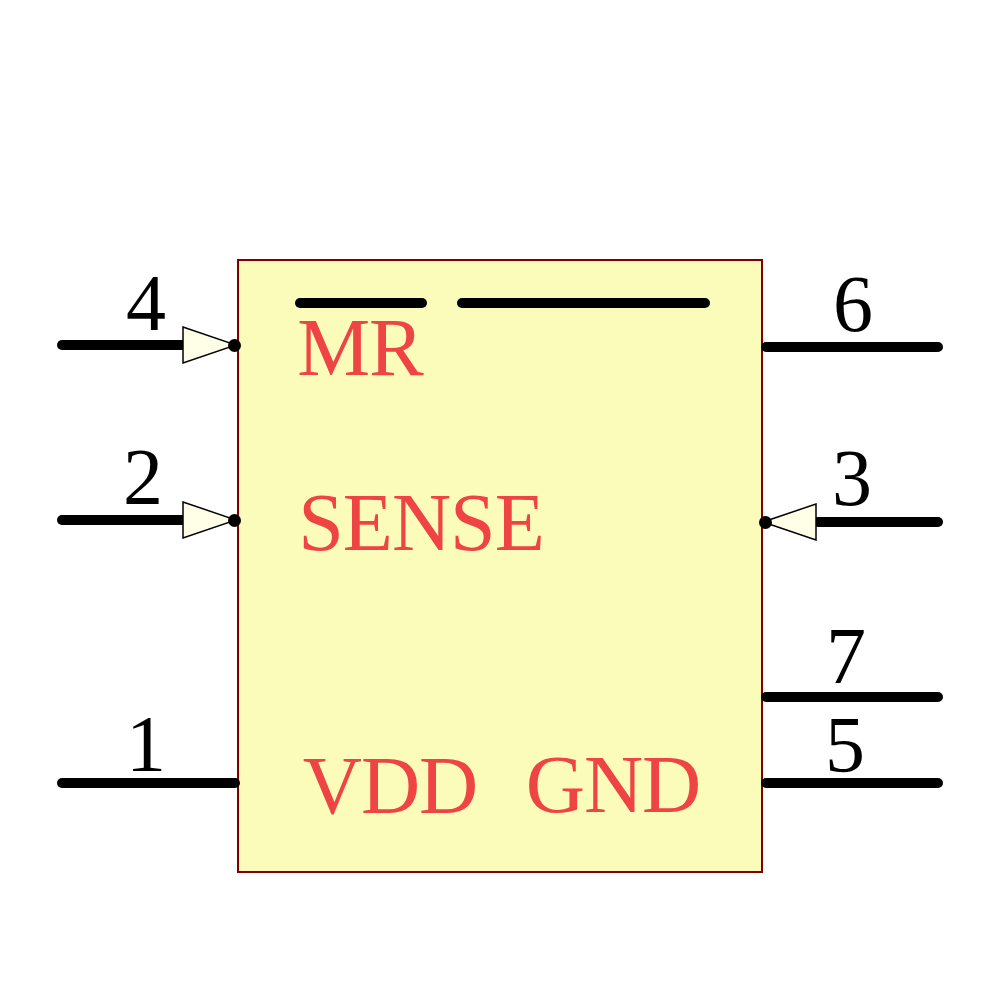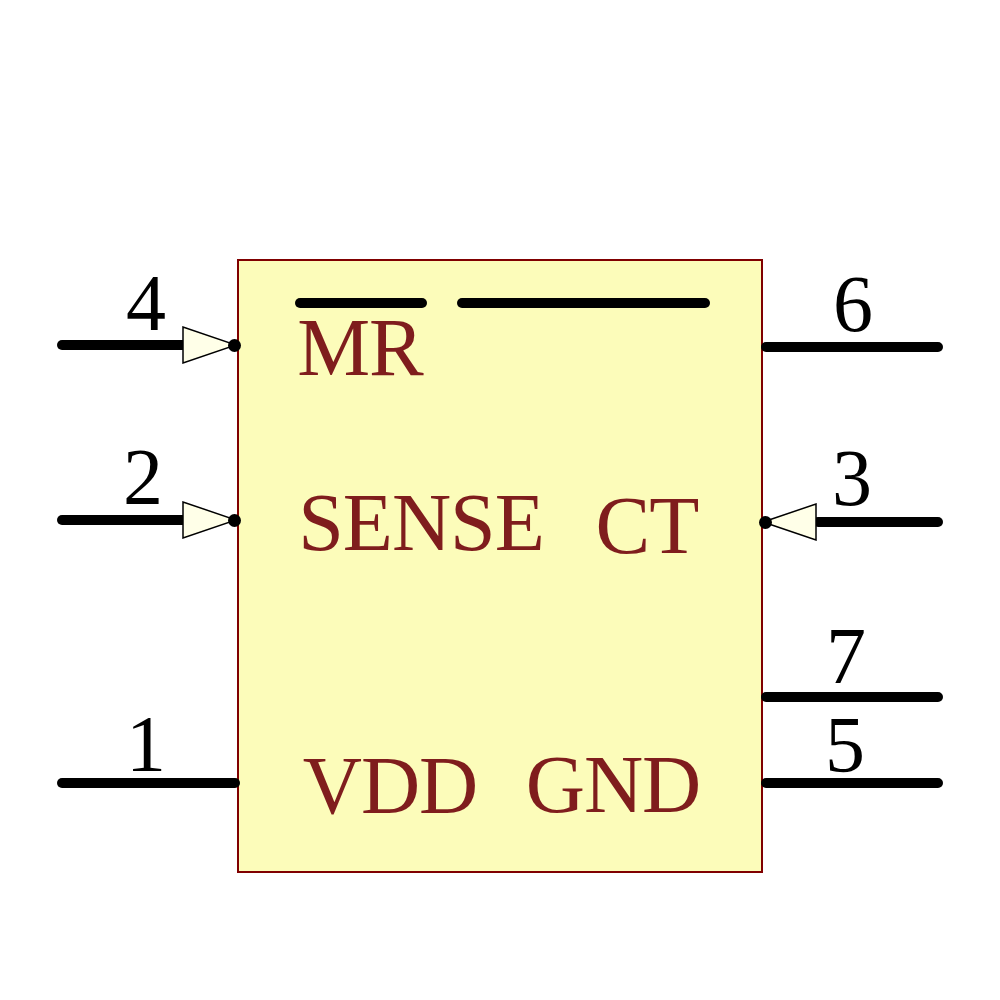--- a/index.html
+++ b/index.html
@@ -75,21 +75,21 @@
   .num-p3 { left: 852px; top: 478px; }
   .num-p7 { left: 846px; top: 656px; }
   .num-p5 { left: 845px; top: 745px; }
   
   .pin-label {
     position: absolute;
     transform: translate(-50%, -50%);
     font-size: 82px;
     line-height: 1;
     letter-spacing: -1px;
-    color: #7f1d1d;
+    color: #ef4444;
     white-space: nowrap;
   }
   .lbl-mr    { left: 360px; top: 348px; }
   .lbl-reset { left: 584px; top: 348px; }
   .lbl-sense { left: 421px; top: 523px; text-align: right; }
   .lbl-ct    { left: 647px; top: 526px; }
   .lbl-ep    { left: 654px; top: 698px; }
   .lbl-vdd   { left: 390px; top: 786px; }
   .lbl-gnd   { left: 613px; top: 785px; }
   
@@ -141,17 +141,16 @@
 
   <div class="wire wire-p5"></div>
   <div class="pin-number num-p5">5</div>
 
   <div class="overline-bar bar-mr"></div>
   <div class="pin-label lbl-mr">MR</div>
 
   <div class="overline-bar bar-reset"></div>
 
   <div class="pin-label lbl-sense">SENSE</div>
-  <div class="pin-label lbl-ct">CT</div>
   <div class="pin-label lbl-vdd">VDD</div>
   <div class="pin-label lbl-gnd">GND</div>
 
 </div>
 
 </body></html>

